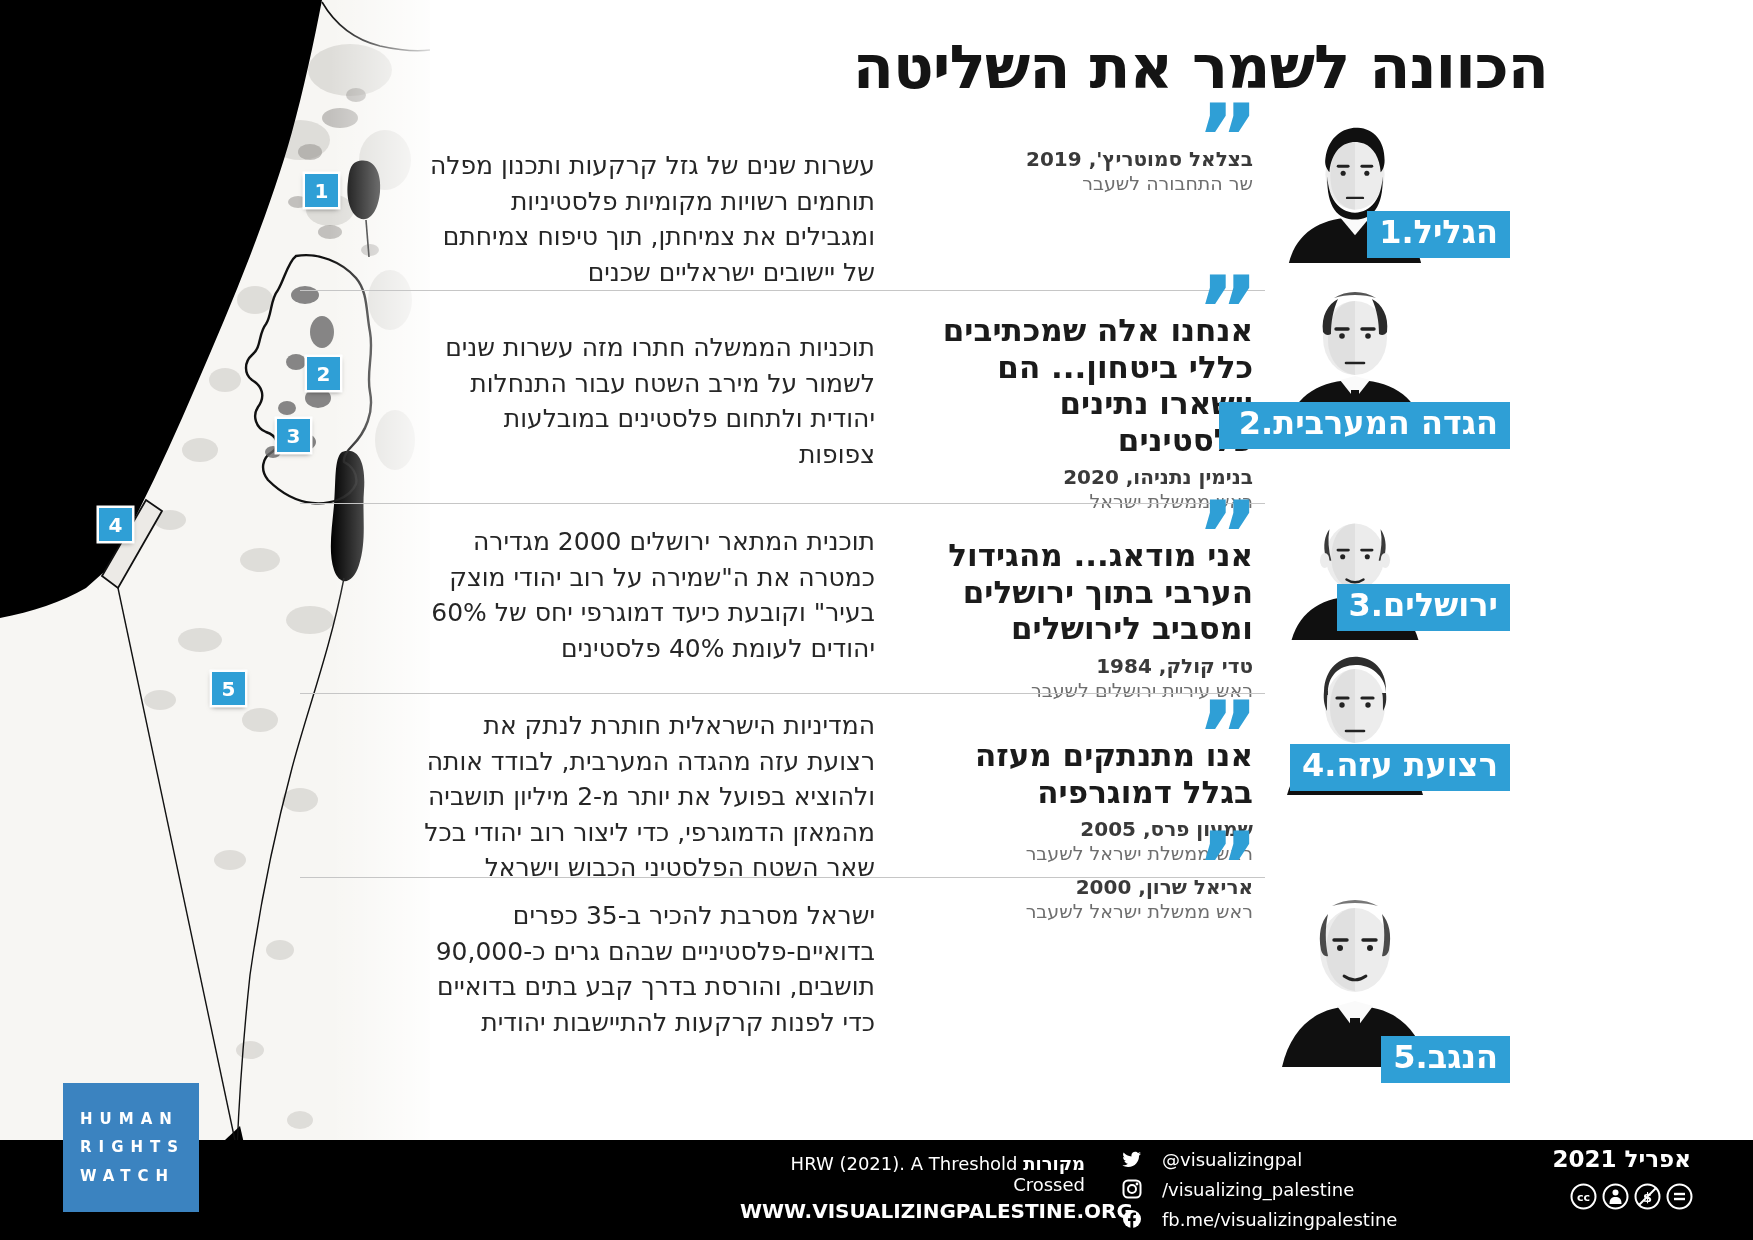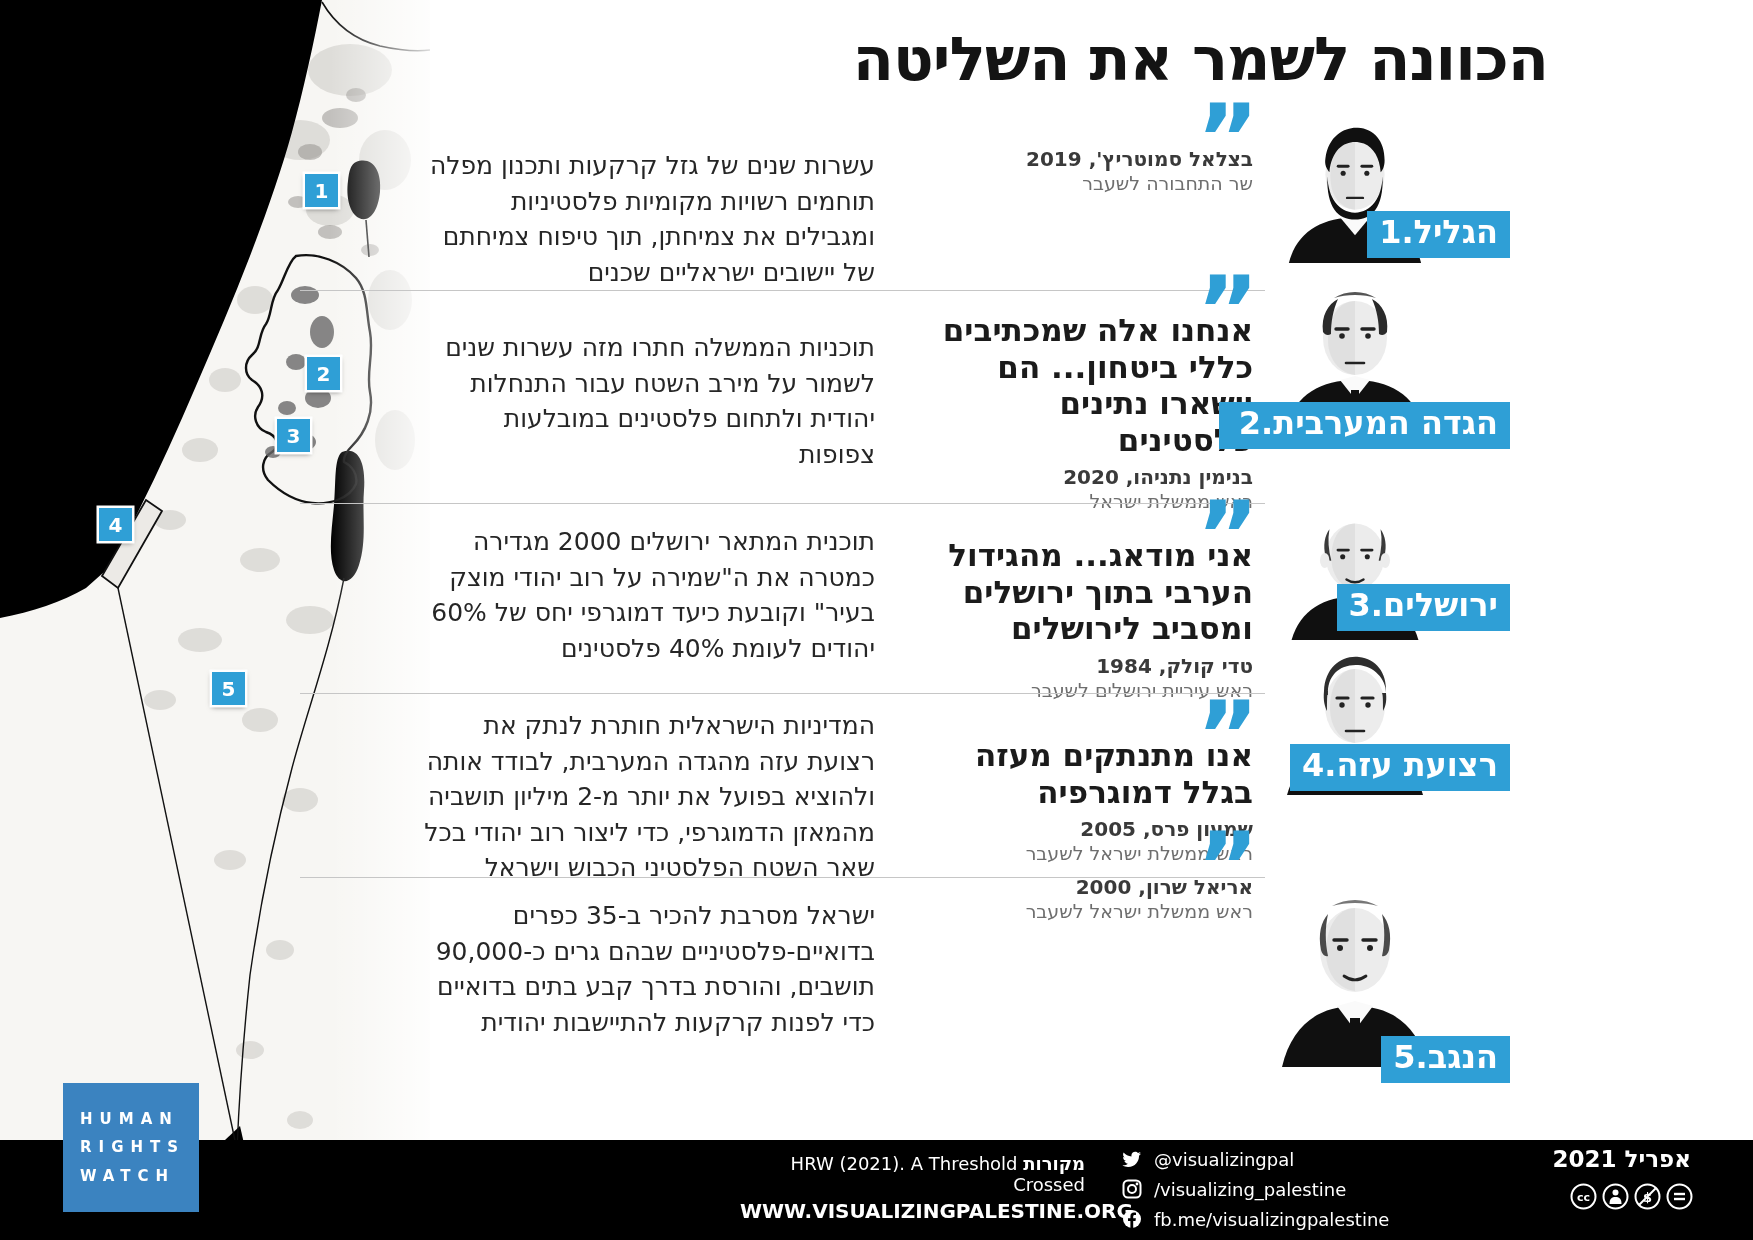--- a/index.html
+++ b/index.html
@@ -1,21 +1,21 @@
 <!DOCTYPE html>
 <html lang="he" style="--accent: #2F9FD6; --hrw_blue: #3B83C0; --footer_bg: #000000;"><head>
 <meta charset="utf-8">
 <style>
   html,body{margin:0;padding:0;background:#ffffff;}
   .canvas{
     position:relative;width:1753px;height:1240px;background:#fff;overflow:hidden;
     font-family:"DejaVu Sans","Liberation Sans",sans-serif;color:#1c1c1c;
   }
   .title{
-    position:absolute;top:24px;right:205px;direction:rtl;text-align:right;
+    position:absolute;top:32px;right:205px;direction:rtl;text-align:right;
     font-size:60px;font-weight:bold;letter-spacing:-1px;color:#141414;white-space:nowrap;
   }
   .map-wrap{position:absolute;left:0;top:0;width:430px;height:1240px;}
   .map-fade{position:absolute;left:330px;top:0;width:100px;height:1240px;
     background:linear-gradient(to right, rgba(255,255,255,0), rgba(255,255,255,0.85));pointer-events:none;}
   .marker{
     position:absolute;width:33px;height:33px;background:var(--accent,#2F9FD6);
     color:#fff;font-weight:bold;font-size:20px;display:flex;align-items:center;justify-content:center;
     box-shadow:0 0 0 2.5px #ffffff, 0 2px 5px rgba(0,0,0,.55);z-index:5;
   }
@@ -45,21 +45,21 @@
     display:flex;flex-direction:column;justify-content:center;padding-left:17px;box-sizing:border-box;z-index:7;
   }
   .vp{position:absolute;left:212px;top:1163px;color:#fff;font-size:45px;white-space:nowrap;z-index:7;}
   .vp .light{font-weight:normal;letter-spacing:1px;}
   .vp .bold{font-weight:bold;letter-spacing:0px;}
   .sources{position:absolute;left:740px;top:1153px;width:345px;color:#fff;direction:rtl;text-align:right;z-index:7;}
   .sources .line1{font-size:18px;}
   .sources .line1 .src-label{font-weight:bold;}
   .sources .line2{font-size:20px;font-weight:bold;margin-top:4px;direction:ltr;text-align:right;}
   .social{position:absolute;left:1122px;top:1146px;color:#fff;z-index:7;}
-  .social-row{display:flex;align-items:center;gap:12px;height:26px;margin-bottom:4px;font-size:18px;}
+  .social-row{display:flex;align-items:center;gap:20px;height:26px;margin-bottom:4px;font-size:18px;}
   .social-row svg{flex:0 0 auto;}
   .date{position:absolute;right:62px;top:1146px;color:#fff;font-weight:bold;font-size:23px;direction:rtl;z-index:7;}
   .cc-row{position:absolute;right:60px;top:1183px;display:flex;gap:5px;z-index:7;}
 </style>
 </head>
 <body>
 
 <div class="canvas">
 
   <div class="map-wrap">

